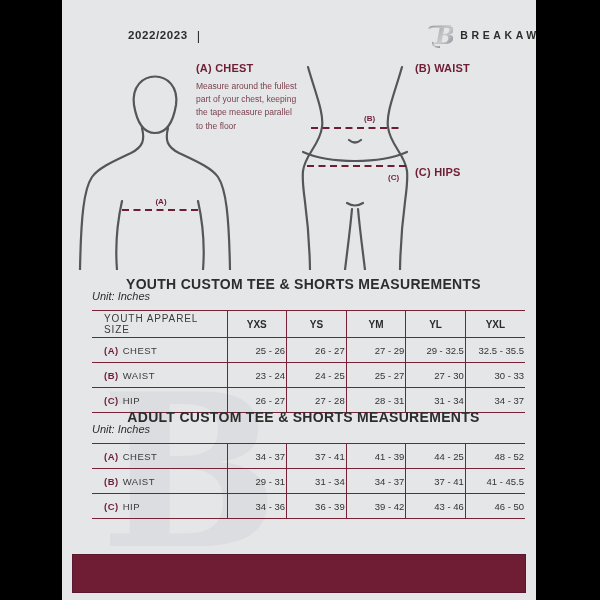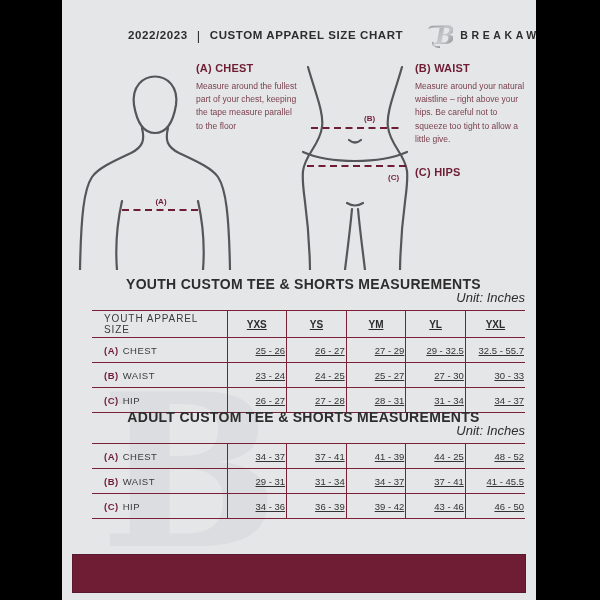--- a/index.html
+++ b/index.html
@@ -22,30 +22,30 @@
   .instr p{margin:6px 0 0;font-size:8.5px;color:#7b4150;line-height:1.55;}
   .instr-a{left:134px;top:62px;width:104px;}
   .instr-b{left:353px;top:62px;width:112px;}
   .instr-c{left:353px;top:166px;width:118px;}
 
   .fig-svg{position:absolute;z-index:1;}
 
   
   .sec-title{position:absolute;left:25px;width:433px;text-align:center;font-weight:bold;
              font-size:14px;color:#2d2d2d;letter-spacing:.3px;z-index:2;}
-  .sec-unit{position:absolute;left:30px;width:433px;text-align:right;font-style:italic;
-            font-size:13px;color:#2d2d2d;z-index:2;}
+  .sec-unit{position:absolute;left:30px;width:433px;text-align:left;font-style:italic;
+            font-size:11px;color:#2d2d2d;z-index:2;}
 
   
   .size-table{position:absolute;left:30px;width:433px;border-collapse:collapse;
               table-layout:fixed;z-index:2;
               border-top:1.5px solid #7a2138;border-bottom:1.5px solid #7a2138;}
   .size-table col.label-col{width:135px;}
   .size-table tr{border-bottom:1.5px solid #7a2138;}
-  .size-table th+th,.size-table td+td{border-left:1.5px solid #7a2138;text-decoration:underline;}
+  .size-table th+th,.size-table td+td{border-left:1.5px solid #7a2138;}
   .size-table th{height:24px;font-size:10px;font-weight:bold;color:#2b2b2b;text-align:center;}
   .size-table th.size-head{font-weight:normal;font-size:10px;letter-spacing:.9px;
                            text-align:left;padding-left:12px;color:#3a3a3a;}
   .size-table td{height:22px;font-size:9.5px;color:#333;text-align:right;}
   .size-table td.row-label{text-align:left;padding-left:12px;letter-spacing:.5px;color:#3a3a3a;}
   .size-table td.row-label .mkey{color:#6e1d35;font-weight:bold;margin-right:4px;}
 
   .watermark{position:absolute;left:38px;top:366px;z-index:0;
              font-family:"DejaVu Serif", serif;font-weight:bold;font-size:212px;line-height:1;
              color:#dcdde0;user-select:none;}
@@ -58,21 +58,20 @@
 
 <div class="canvas">
   <div class="doc">
 
     <div class="watermark">B</div>
 
     <div class="header-row">
       <div class="header-title">
         <span>2022/2023</span>
         <span class="divider">|</span>
-        <span>CUSTOM APPAREL SIZE CHART</span>
       </div>
       <div class="brand">
         <svg width="25" height="28" viewBox="0 0 25 28">
           <defs>
             <linearGradient id="lg" x1="0" y1="0" x2="1" y2="1">
               <stop offset="0" stop-color="#9a9b9e"></stop>
               <stop offset="0.5" stop-color="#c9cacd"></stop>
               <stop offset="1" stop-color="#7e7f82"></stop>
             </linearGradient>
           </defs>
@@ -111,21 +110,20 @@
       <line x1="12" y1="109" x2="112" y2="109" stroke="#6e1d35" stroke-width="2" stroke-dasharray="7 4.5"></line>
       <text x="93" y="123" font-size="8" font-weight="bold" fill="#6e1d35">(C)</text>
     </svg>
 
     <div class="instr instr-a">
       <h3>(A) CHEST</h3>
       <p>Measure around the fullest part of your chest, keeping the tape measure parallel to the floor</p>
     </div>
     <div class="instr instr-b">
       <h3>(B) WAIST</h3>
-      <p>Measure around your natural waistline – right above your hips. Be careful not to squeeze too tight to allow a little give.</p>
     </div>
     <div class="instr instr-c">
       <h3>(C) HIPS</h3>
     </div>
 
     <div class="sec-title" style="top:276px;">YOUTH CUSTOM TEE &amp; SHORTS MEASUREMENTS</div>
     <div class="sec-unit" style="top:290px;">Unit: Inches</div>
     <table class="size-table" style="top:310px;">
       <colgroup>
           <col class="label-col">
@@ -145,21 +143,21 @@
         <th>YXL</th>
       </tr>
       <tr>
         <td class="row-label">
           <span class="mkey">(A)</span><span>CHEST</span>
         </td>
         <td>25 - 26</td>
         <td>26 - 27</td>
         <td>27 - 29</td>
         <td>29 - 32.5</td>
-        <td>32.5 - 55.7</td>
+        <td>32.5 - 35.5</td>
       </tr>
       <tr>
         <td class="row-label">
           <span class="mkey">(B)</span><span>WAIST</span>
         </td>
         <td>23 - 24</td>
         <td>24 - 25</td>
         <td>25 - 27</td>
         <td>27 - 30</td>
         <td>30 - 33</td>

